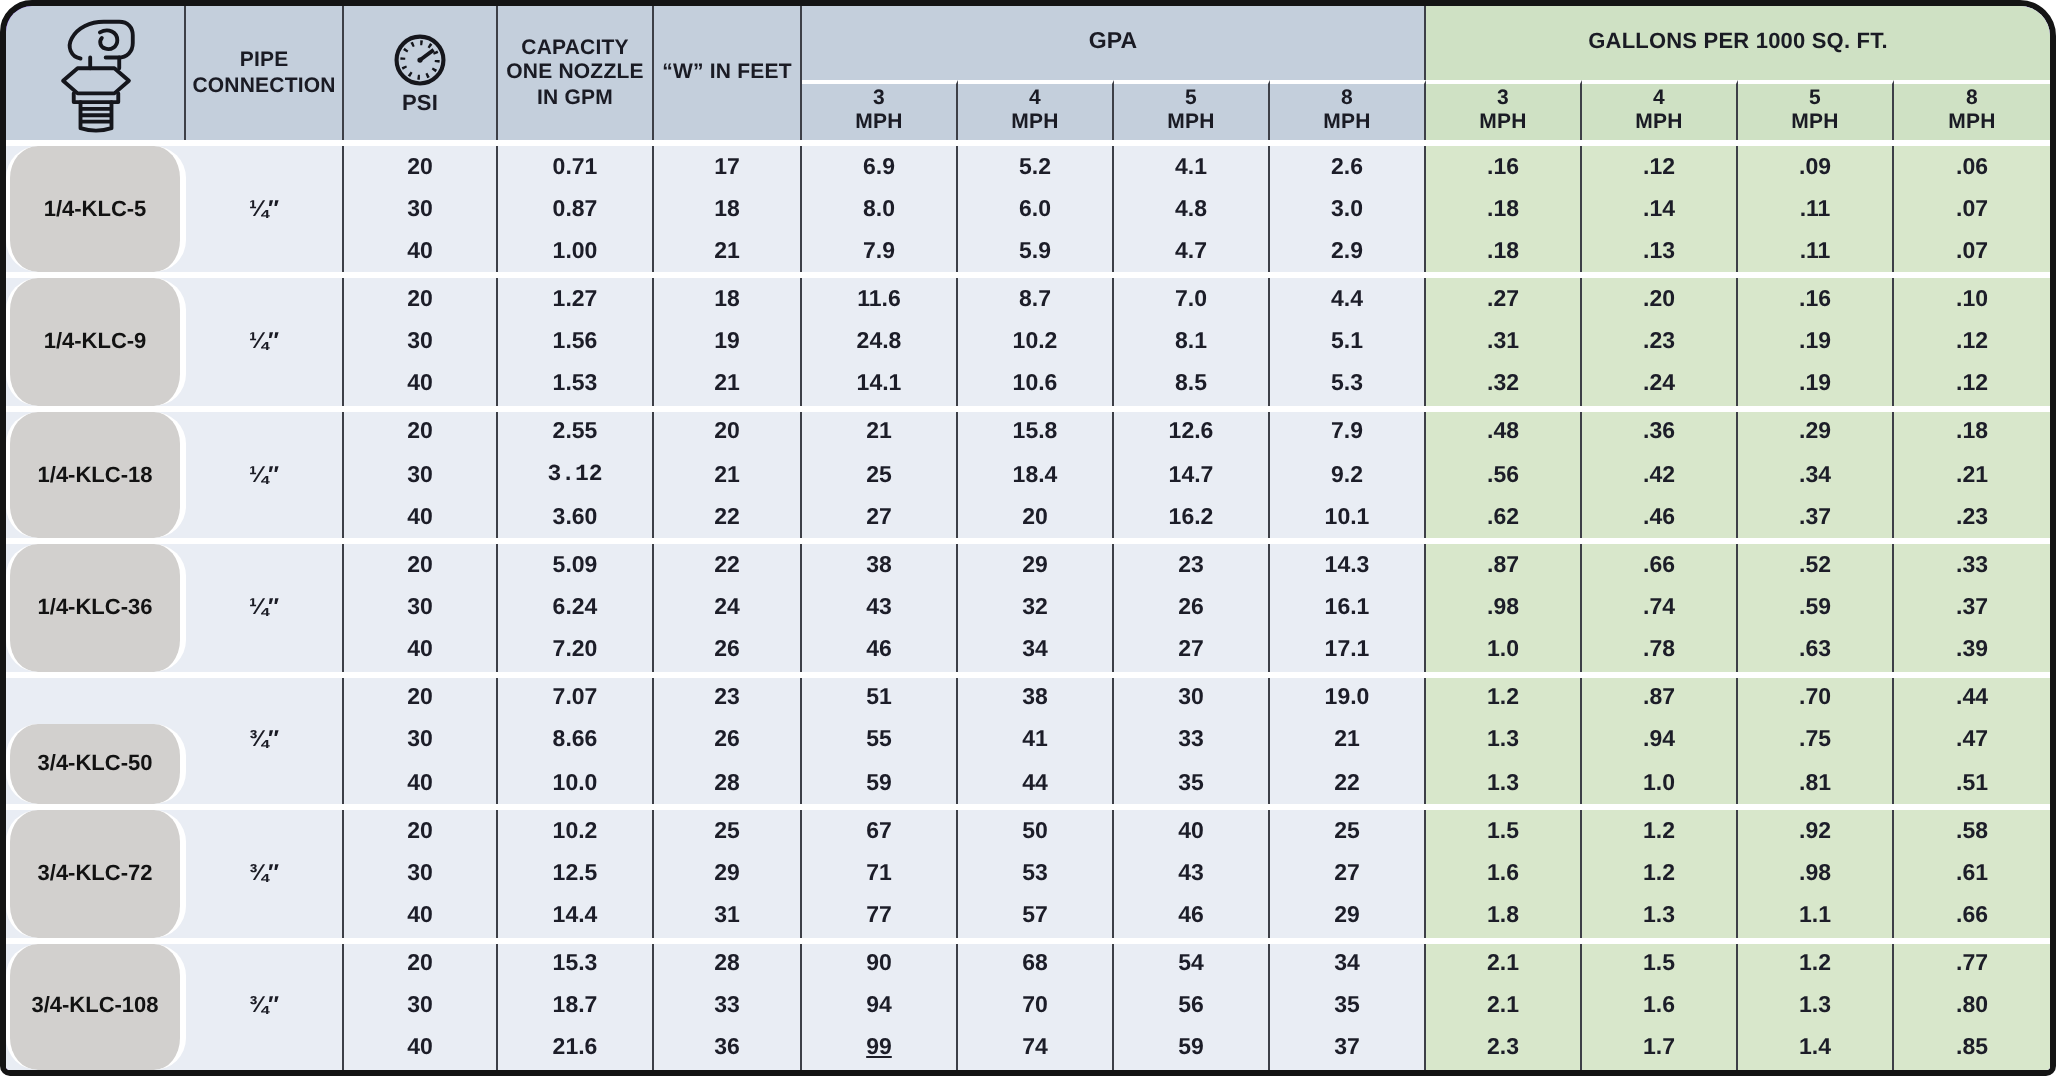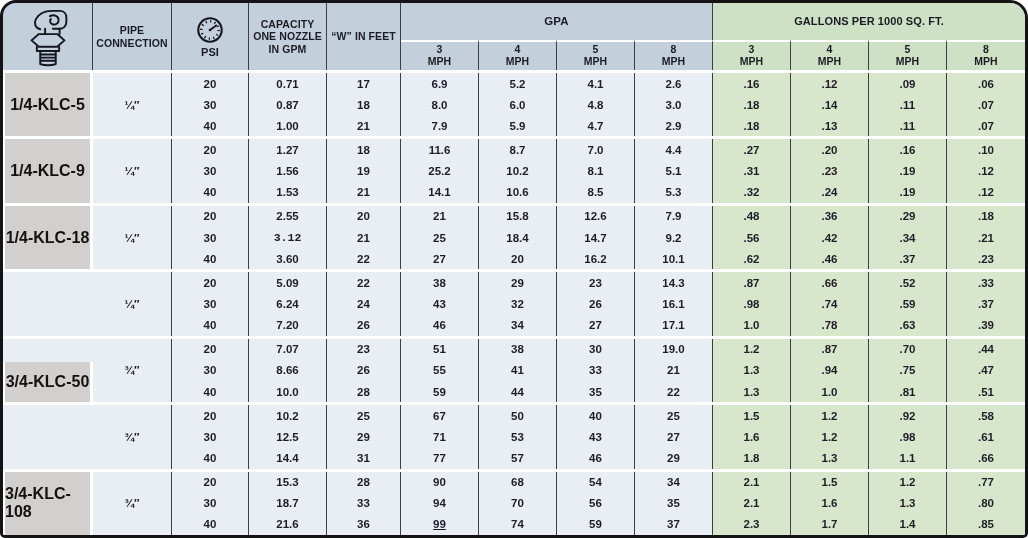--- a/index.html
+++ b/index.html
@@ -47,21 +47,21 @@
     grid-template-rows: 1fr 1fr 1fr;
     border-top:3px solid #ffffff;
     background:#e9edf4;
   }
   .model {
     grid-row:1 / 4; grid-column:1;
     background:#d2d0ce;
     border-left:2px solid #ffffff;
     border-right:3px solid #ffffff;
     display:flex; align-items:center; justify-content:center;
-    font-weight:bold; font-size:16px; color:#121212;
+    font-weight:bold; font-size:11px; color:#121212;border-radius:16px;
   }
   .pipe {
     grid-row:1 / 4; grid-column:2;
     display:flex; align-items:center; justify-content:center;
     font-weight:bold; font-size:11.5px;
     border-right:1px solid #3d3f47;
   }
   .num {
     display:flex; align-items:center; justify-content:center;
     font-size:11.5px; font-weight:600; color:#1c1d28;
@@ -193,21 +193,21 @@
           <div class="num dr" style="grid-area: 1 / 7;">8.7</div>
           <div class="num dr" style="grid-area: 1 / 8;">7.0</div>
           <div class="num dr" style="grid-area: 1 / 9;">4.4</div>
           <div class="num grn dr" style="grid-area: 1 / 10;">.27</div>
           <div class="num grn dr" style="grid-area: 1 / 11;">.20</div>
           <div class="num grn dr" style="grid-area: 1 / 12;">.16</div>
           <div class="num grn" style="grid-area: 1 / 13;">.10</div>
           <div class="num dr" style="grid-area: 2 / 3;">30</div>
           <div class="num dr" style="grid-area: 2 / 4;">1.56</div>
           <div class="num dr" style="grid-area: 2 / 5;">19</div>
-          <div class="num dr" style="grid-area: 2 / 6;">25.2</div>
+          <div class="num dr" style="grid-area: 2 / 6;">24.8</div>
           <div class="num dr" style="grid-area: 2 / 7;">10.2</div>
           <div class="num dr" style="grid-area: 2 / 8;">8.1</div>
           <div class="num dr" style="grid-area: 2 / 9;">5.1</div>
           <div class="num grn dr" style="grid-area: 2 / 10;">.31</div>
           <div class="num grn dr" style="grid-area: 2 / 11;">.23</div>
           <div class="num grn dr" style="grid-area: 2 / 12;">.19</div>
           <div class="num grn" style="grid-area: 2 / 13;">.12</div>
           <div class="num dr" style="grid-area: 3 / 3;">40</div>
           <div class="num dr" style="grid-area: 3 / 4;">1.53</div>
           <div class="num dr" style="grid-area: 3 / 5;">21</div>
@@ -251,20 +251,21 @@
           <div class="num dr" style="grid-area: 3 / 6;">27</div>
           <div class="num dr" style="grid-area: 3 / 7;">20</div>
           <div class="num dr" style="grid-area: 3 / 8;">16.2</div>
           <div class="num dr" style="grid-area: 3 / 9;">10.1</div>
           <div class="num grn dr" style="grid-area: 3 / 10;">.62</div>
           <div class="num grn dr" style="grid-area: 3 / 11;">.46</div>
           <div class="num grn dr" style="grid-area: 3 / 12;">.37</div>
           <div class="num grn" style="grid-area: 3 / 13;">.23</div>
         </div>
         <div class="grp">
+          <div class="model" style="grid-area: 1 / 1 / 4;">1/4-KLC-36</div>
           <div class="pipe" style="grid-area: 1 / 2 / 4;">¼″</div>
           <div class="num dr" style="grid-area: 1 / 3;">20</div>
           <div class="num dr" style="grid-area: 1 / 4;">5.09</div>
           <div class="num dr" style="grid-area: 1 / 5;">22</div>
           <div class="num dr" style="grid-area: 1 / 6;">38</div>
           <div class="num dr" style="grid-area: 1 / 7;">29</div>
           <div class="num dr" style="grid-area: 1 / 8;">23</div>
           <div class="num dr" style="grid-area: 1 / 9;">14.3</div>
           <div class="num grn dr" style="grid-area: 1 / 10;">.87</div>
           <div class="num grn dr" style="grid-area: 1 / 11;">.66</div>
@@ -324,20 +325,21 @@
           <div class="num dr" style="grid-area: 3 / 6;">59</div>
           <div class="num dr" style="grid-area: 3 / 7;">44</div>
           <div class="num dr" style="grid-area: 3 / 8;">35</div>
           <div class="num dr" style="grid-area: 3 / 9;">22</div>
           <div class="num grn dr" style="grid-area: 3 / 10;">1.3</div>
           <div class="num grn dr" style="grid-area: 3 / 11;">1.0</div>
           <div class="num grn dr" style="grid-area: 3 / 12;">.81</div>
           <div class="num grn" style="grid-area: 3 / 13;">.51</div>
         </div>
         <div class="grp">
+          <div class="model" style="grid-area: 1 / 1 / 4;">3/4-KLC-72</div>
           <div class="pipe" style="grid-area: 1 / 2 / 4;">¾″</div>
           <div class="num dr" style="grid-area: 1 / 3;">20</div>
           <div class="num dr" style="grid-area: 1 / 4;">10.2</div>
           <div class="num dr" style="grid-area: 1 / 5;">25</div>
           <div class="num dr" style="grid-area: 1 / 6;">67</div>
           <div class="num dr" style="grid-area: 1 / 7;">50</div>
           <div class="num dr" style="grid-area: 1 / 8;">40</div>
           <div class="num dr" style="grid-area: 1 / 9;">25</div>
           <div class="num grn dr" style="grid-area: 1 / 10;">1.5</div>
           <div class="num grn dr" style="grid-area: 1 / 11;">1.2</div>

